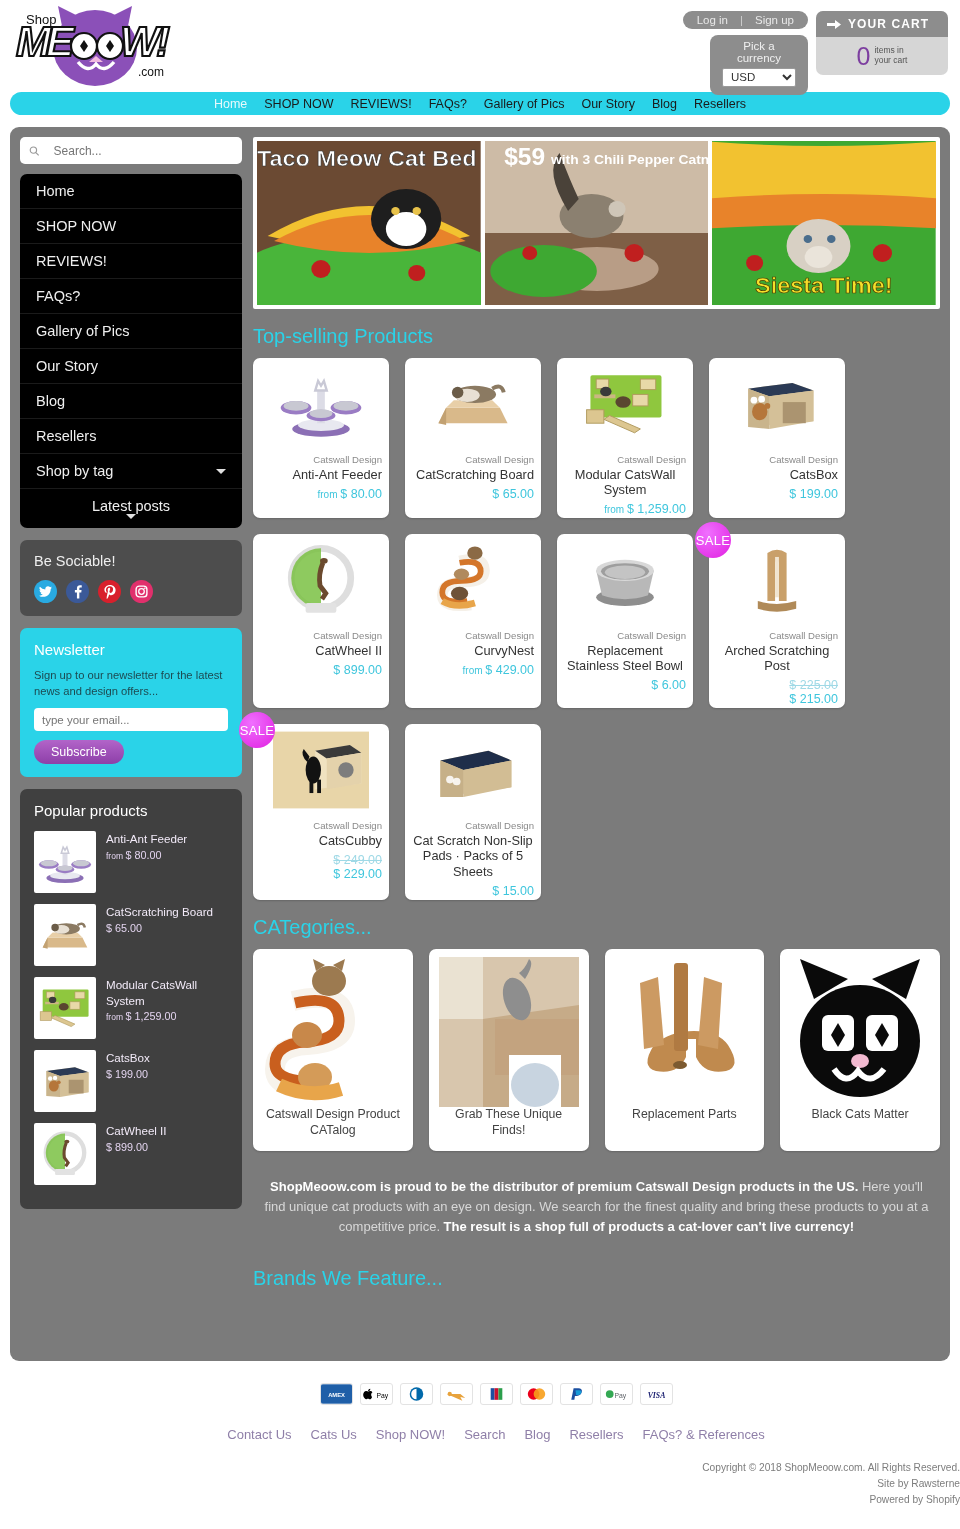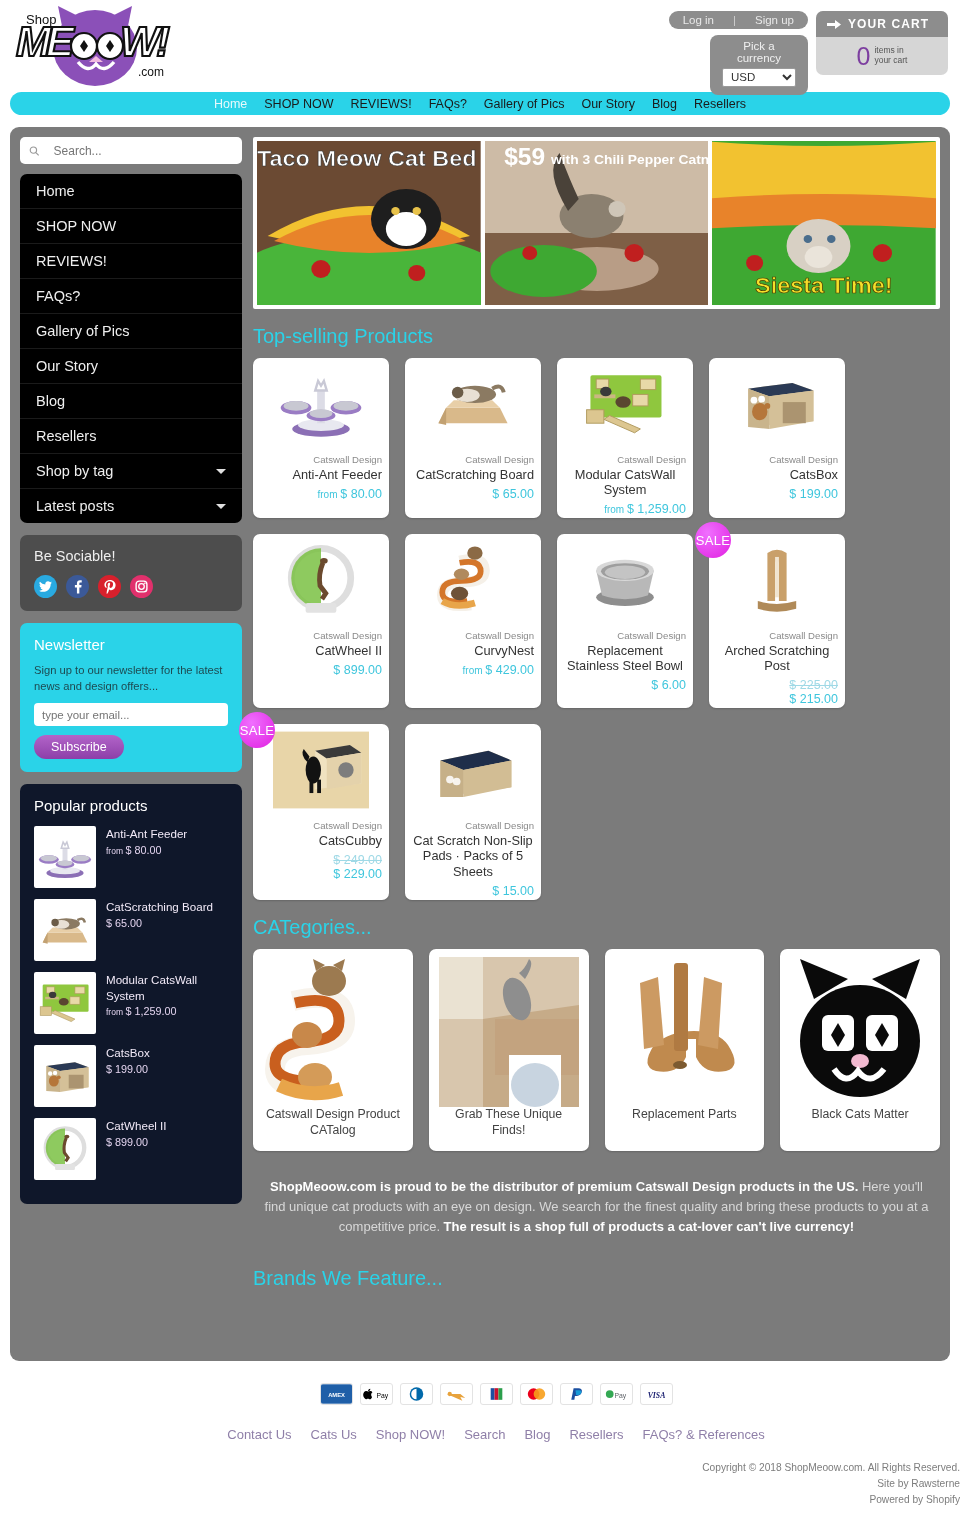--- a/index.html
+++ b/index.html
@@ -9,21 +9,21 @@
     background:#ffffff; color:#444; overflow:hidden;
   }
   
   .header { position:relative; height:92px; background:#fff; }
   .logo { position:absolute; left:10px; top:4px; width:170px; height:82px; }
   .logo svg { display:block; }
   .acct-pill {
     position:absolute; right:152px; top:11px;
     background:#8d8d8d; border-radius:16px;
     padding:3px 14px; font-size:11.5px; color:#e8e8e8;
-    display:flex; gap:19px; align-items:center;
+    display:flex; gap:12px; align-items:center;
   }
   .acct-pill span { cursor:pointer; }
   .acct-sep { color:#cfcfcf; }
   .currency-box {
     position:absolute; right:152px; top:35px;
     background:#8d8d8d; border-radius:8px;
     padding:5px 10px 8px; text-align:center; width:98px;
   }
   .currency-box .lbl { font-size:11.5px; color:#f0f0f0; margin-bottom:3px; display:block; }
   .currency-sel {
@@ -69,21 +69,21 @@
   .search-wrap input {
     border:0; outline:0; font-size:12px; color:#9a9a9a;
     font-family:"Liberation Sans", sans-serif; width:100%; background:transparent;
   }
   .menu { background:#000; border-radius:7px; overflow:hidden; }
   .menu-item {
     padding:9px 16px; font-size:14.5px; color:#efefef;
     border-bottom:1px solid #1b1b1b; cursor:pointer;
     display:flex; justify-content:space-between; align-items:center;
   }
-  .menu-item:last-child { border-bottom:0; }
+  .menu-item:last-child { border-bottom:0;flex-direction:column; }
   .caret { width:0;height:0;border-left:5px solid transparent;border-right:5px solid transparent;border-top:5px solid #e0e0e0; }
   .panel { border-radius:7px; margin-top:12px; padding:13px 14px; }
   .social-panel { background:#4d4d4d; }
   .social-panel h3 { font-size:14.5px; color:#eee; font-weight:normal; margin-bottom:11px; }
   .socials { display:flex; gap:9px; }
   .soc { width:23px;height:23px;border-radius:50%;display:flex;align-items:center;justify-content:center; cursor:pointer; }
   .soc svg { display:block; }
   .news-panel { background:#2ad3e8; }
   .news-panel h3 { font-size:15px; color:#fff; font-weight:normal; margin-bottom:9px; }
   .news-panel p { font-size:11.2px; color:#1d4a51; line-height:1.45; margin-bottom:9px; }
@@ -91,21 +91,21 @@
     width:100%; height:23px; border:0; border-radius:4px;
     padding:0 8px; font-size:11.5px; color:#9a9a9a;
     font-family:"Liberation Sans", sans-serif; outline:0; background:#fff;
   }
   .sub-btn {
     margin-top:9px; background:linear-gradient(#b264c9,#8d3fa8);
     color:#fff; border:0; border-radius:12px;
     font-size:12.5px; padding:5px 17px; cursor:pointer;
     font-family:"Liberation Sans", sans-serif;
   }
-  .pop-panel { background:#0f172a; }
+  .pop-panel { background:#404040; }
   .pop-panel h3 { font-size:15px; color:#fff; font-weight:normal; margin-bottom:12px; }
   .pop-item { display:flex; gap:10px; margin-bottom:11px; align-items:flex-start; cursor:pointer; }
   .pop-thumb { width:62px;height:62px;flex:0 0 62px;background:#fff;border-radius:2px;overflow:hidden; }
   .pop-thumb svg { display:block; }
   .pop-name { font-size:11.6px; color:#f2eaf8; line-height:1.3; }
   .pop-price { font-size:10.8px; color:#e3d4ef; margin-top:2px; }
   .pop-price .from { font-size:8.5px; }
   
   .main { flex:1; min-width:0; }
   .banner { background:#fff; padding:4px; border-radius:2px; display:flex; gap:4px; height:172px; }

